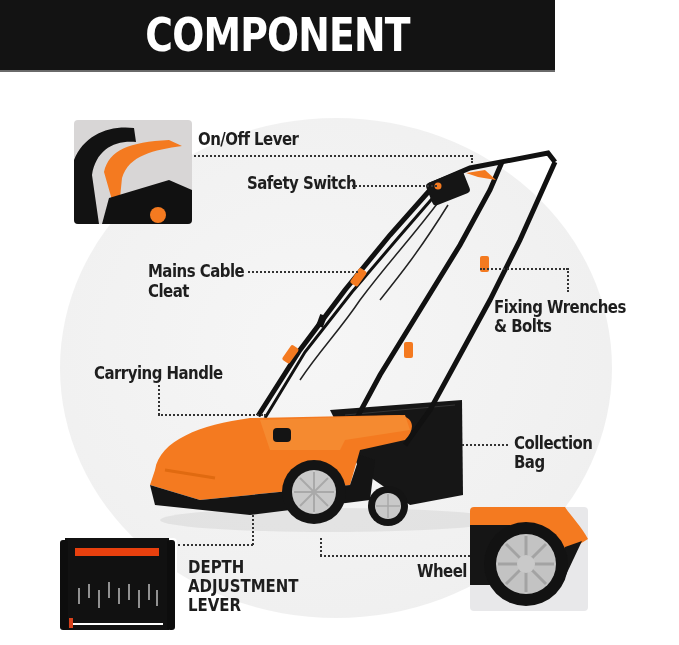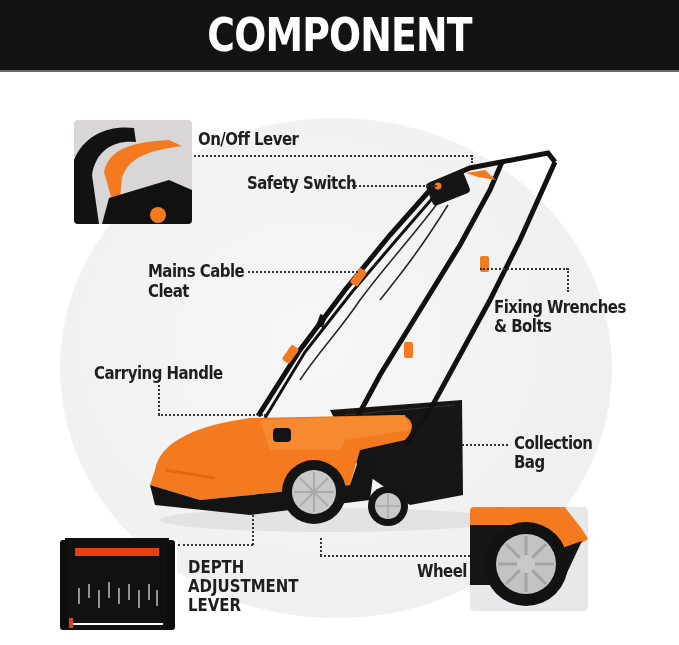--- a/index.html
+++ b/index.html
@@ -1,18 +1,18 @@
 <!DOCTYPE html>
 <html><head>
   <meta charset="utf-8">
   <style>
     html, body { margin:0; padding:0; }
     body { width:679px; height:645px; background:#ffffff; position:relative; overflow:hidden;
       font-family:"Liberation Sans", sans-serif; }
-    .header { position:absolute; left:0; top:0; width:679px; height:70px; background:#131313;
+    .header { position:absolute; left:0; top:0; width:555px; height:70px; background:#131313;
       border-bottom:2px solid #6a6a6a; }
     .header-title { position:absolute; left:0; right:0; top:9px; text-align:center; color:#ffffff;
       font-family:"DejaVu Sans", sans-serif; font-weight:bold; font-size:46px; line-height:52px;
       letter-spacing:-1px; transform:scaleX(0.82); transform-origin:center; }
     .circle { position:absolute; left:60px; top:118px; width:552px; height:500px; border-radius:50%;
       background:radial-gradient(ellipse at 45% 45%, #f6f6f6 0%, #f0f0f0 70%, #ececec 100%); }
     .label { position:absolute; color:#1e1e1e; font-family:"DejaVu Sans", sans-serif; font-weight:bold;
       font-size:17px; line-height:19px; letter-spacing:-0.6px; transform:scaleX(0.88); transform-origin:left top;
       white-space:nowrap; }
     .label.caps { font-size:17px; line-height:19px; letter-spacing:0; }

